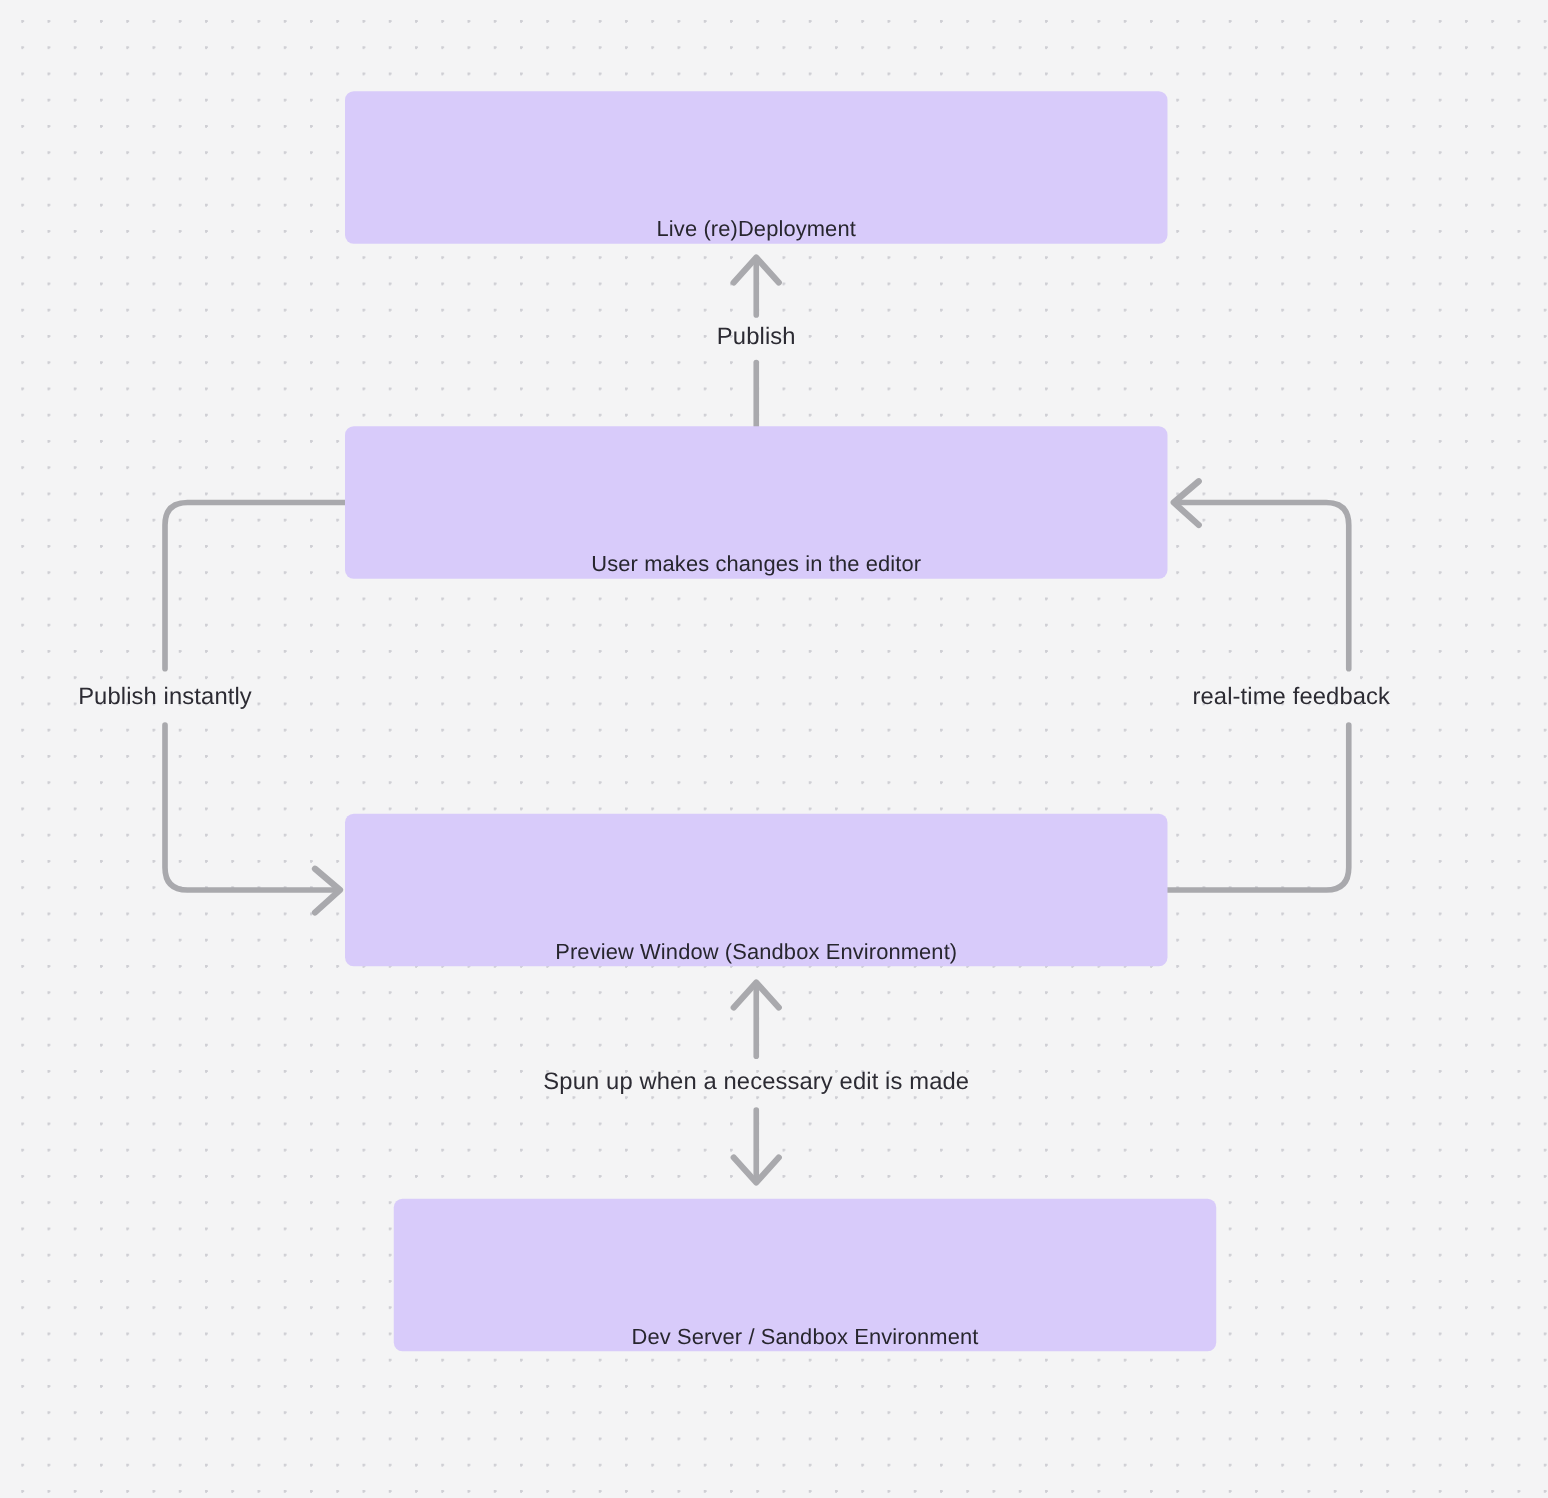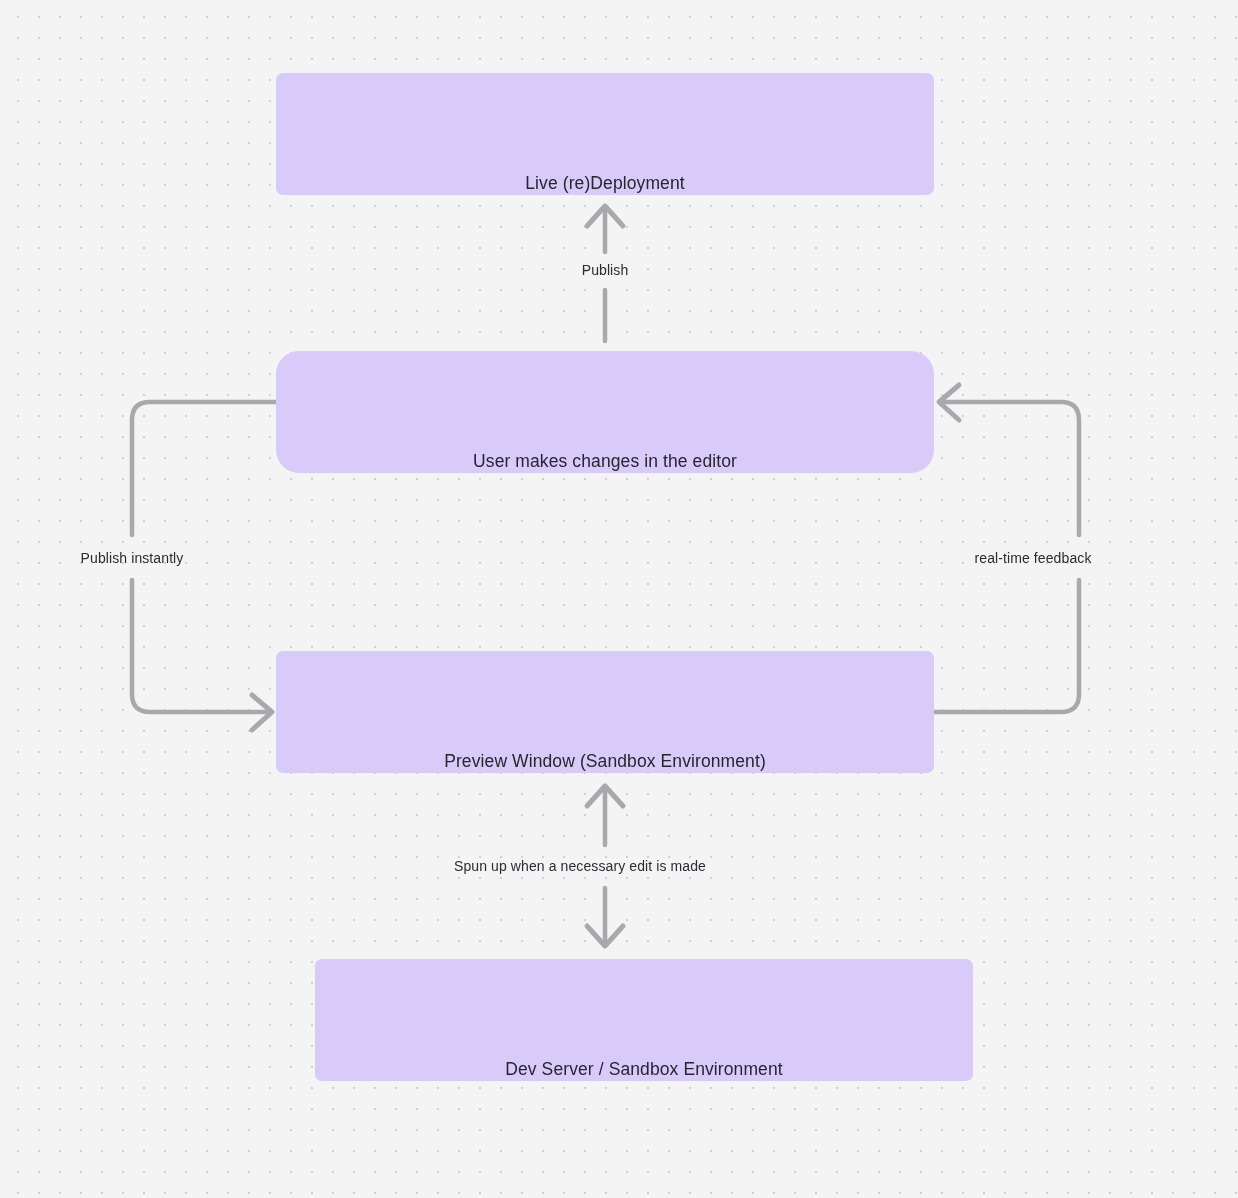--- a/index.html
+++ b/index.html
@@ -42,21 +42,21 @@
   .node-label {
     font-size: 17.5px;
     color: #27262e;
     letter-spacing: 0.1px;
     text-align: center;
     line-height: 1.3;
     white-space: nowrap;
   }
   .edge-label {
     position: absolute;
-    font-size: 14px;
+    font-size: 19px;
     color: #2c2b33;
     letter-spacing: 0.1px;
     white-space: nowrap;
     transform: translate(-50%, -50%);
     line-height: 1;
   }
 </style>
 </head>
 <body>
 
@@ -87,33 +87,33 @@
       <path d="M 587 806 L 605 786 L 623 806" stroke="#a9a9ad" stroke-width="5" fill="none" stroke-linecap="round" stroke-linejoin="round"></path>
       <path d="M 605 888 L 605 944" stroke="#a9a9ad" stroke-width="4.5" fill="none" stroke-linecap="round"></path>
       <path d="M 587 926 L 605 946 L 623 926" stroke="#a9a9ad" stroke-width="5" fill="none" stroke-linecap="round" stroke-linejoin="round"></path>
     </g>
   </svg>
 
   <div class="node" style="left:276px; top:73px; width:658px; height:122px;">
     <span class="node-label">Live (re)Deployment</span>
   </div>
 
-  <div class="node" style="left:276px; top:351px; width:658px; height:122px;border-radius:23px;">
+  <div class="node" style="left:276px; top:341px; width:658px; height:122px;">
     <span class="node-label">User makes changes in the editor</span>
   </div>
 
   <div class="node" style="left:276px; top:651px; width:658px; height:122px;">
     <span class="node-label">Preview Window (Sandbox Environment)</span>
   </div>
 
   <div class="node" style="left:276px; top:959px; width:658px; height:122px;margin-left:39px;">
     <span class="node-label">Dev Server / Sandbox Environment</span>
   </div>
 
   <div class="edge-label" style="left:605px; top:270px;">Publish</div>
 
   <div class="edge-label" style="left:132px; top:558px;">Publish instantly</div>
 
   <div class="edge-label" style="left:1033px; top:558px;">real-time feedback</div>
 
-  <div class="edge-label" style="left:580px; top:866px;">Spun up when a necessary edit is made</div>
+  <div class="edge-label" style="left:605px; top:866px;">Spun up when a necessary edit is made</div>
 
 </div>
 
 </body></html>

